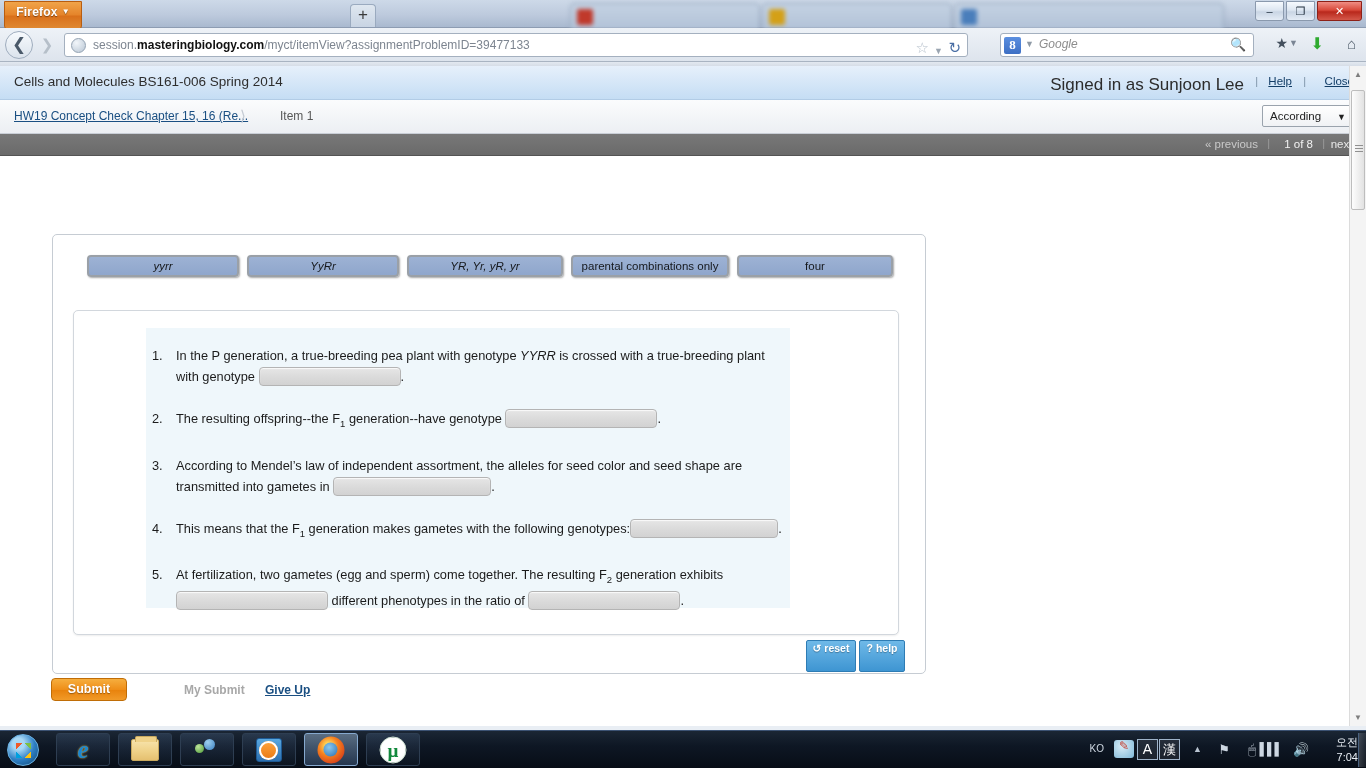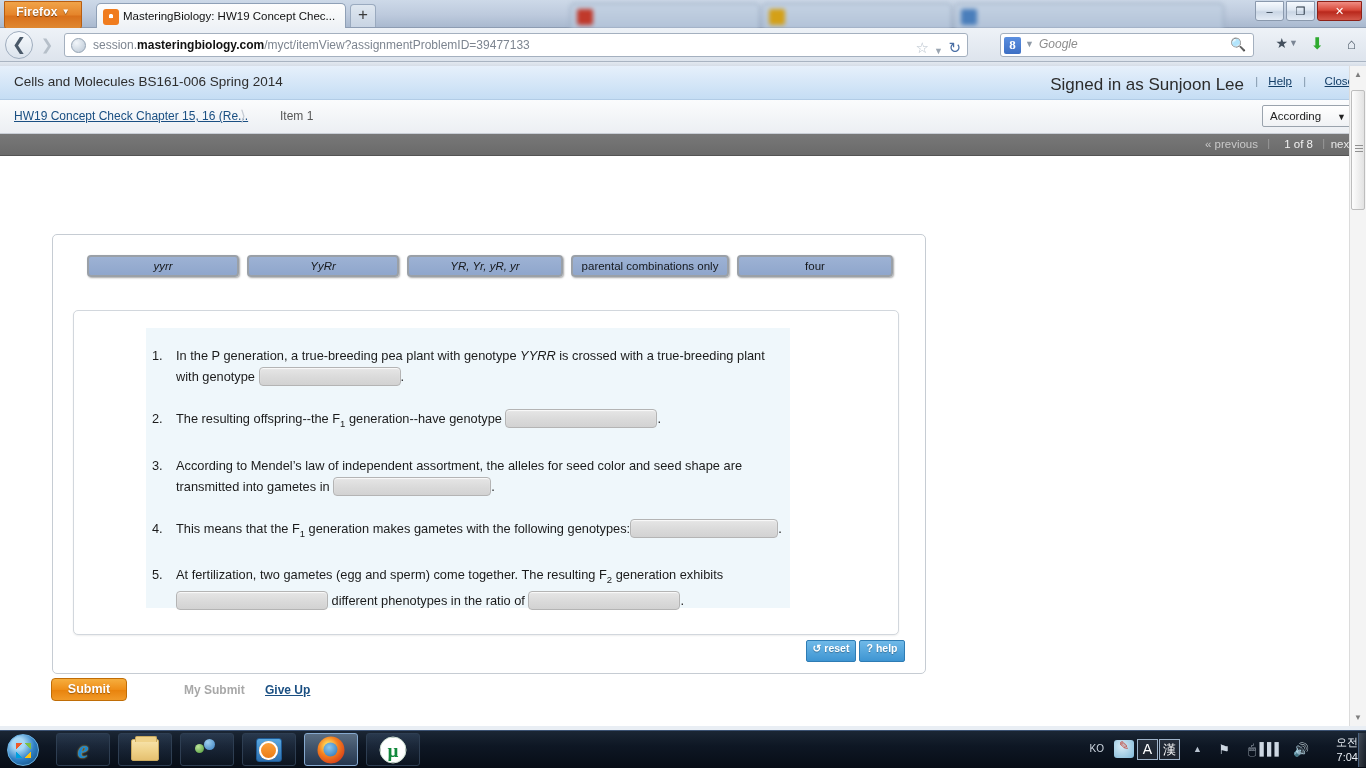--- a/index.html
+++ b/index.html
@@ -278,21 +278,21 @@
   .b1 { width: 142px; }
   .b2 { width: 152px; }
   .b3 { width: 158px; }
   .b4 { width: 148px; }
   .b5 { width: 152px; }
   .b6 { width: 152px; }
   i.gt { font-style: italic; }
   sub { font-size: 9.5px; }
 
   .reset-btn, .help-btn {
-    position: absolute; top: 405px; height: 22px;
+    position: absolute; top: 405px; height: 32px;
     border-radius: 2px;
     font-size: 10.5px; color: #fff; font-weight: bold;
     line-height: 15px; text-align: center;
     background: linear-gradient(to bottom, #6fb9e8 0%, #3e95d2 100%);
     border: 1px solid #2e7cb4;
     text-shadow: 0 1px 1px rgba(0,0,0,.3);
   }
   .reset-btn { left: 753px; width: 50px; }
   .help-btn { left: 806px; width: 46px; }
 
@@ -467,24 +467,20 @@
 </head>
 <body>
 
 <div id="window">
 
   <div class="tabstrip">
     <div class="ffbutton">
       <span>Firefox</span><span class="caret">▼</span>
     </div>
 
-    <div class="tab active">
-      <span class="tabfav fav-mb"></span>
-      <span>MasteringBiology: HW19 Concept Chec...</span>
-    </div>
     <div class="newtab"><span>+</span></div>
 
     <div class="tab bg t2">
       <span class="tabfav fav-red"></span>
       <span></span>
     </div>
     <div class="tab bg t3">
       <span class="tabfav fav-gold"></span>
       <span></span>
     </div>

